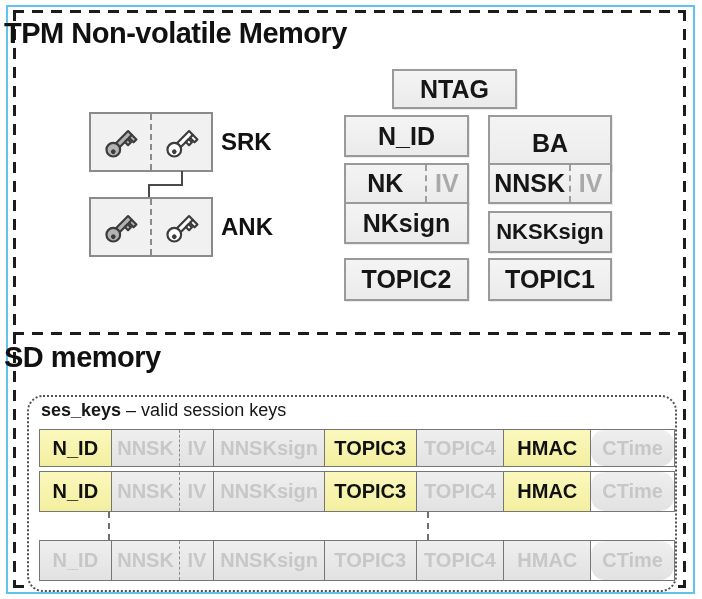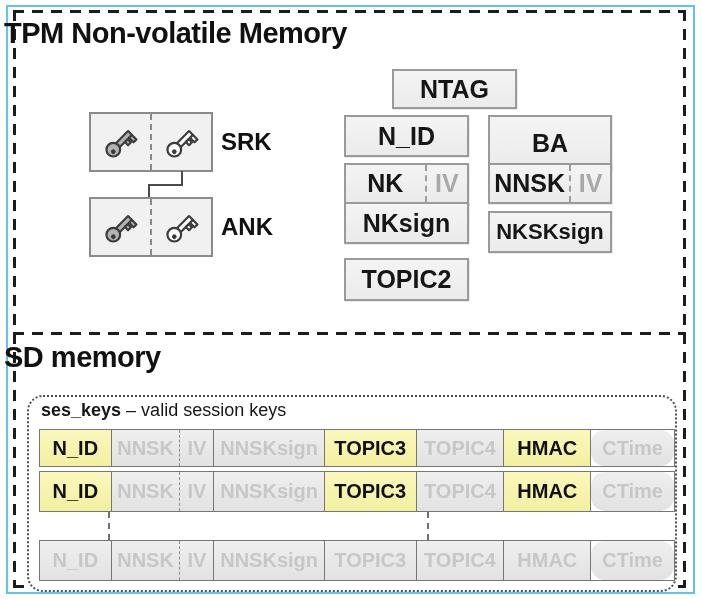--- a/index.html
+++ b/index.html
@@ -138,20 +138,21 @@
   </div>
   <div class="tbox" style="left:344px;top:202px;width:125px;height:42px;">NKsign</div>
   <div class="tbox" style="left:344px;top:258px;width:125px;height:43px;">TOPIC2</div>
 
   <div class="tbox" style="left:488px;top:115px;width:124px;height:56px;">BA</div>
   <div class="tbox split" style="left:488px;top:163px;width:124px;height:41px;">
     <span class="main" style="flex-basis:66%;">NNSK</span>
     <span class="iv">IV</span>
   </div>
   <div class="tbox small" style="left:488px;top:211px;width:124px;height:42px;">NKSKsign</div>
+  <div class="tbox" style="left:488px;top:258px;width:124px;height:43px;">TOPIC1</div>
 
   <div class="sec-title" style="top:341px;">SD memory</div>
 
   <div class="ses-box">
     <div class="ses-label">
       <b>ses_keys</b>
       <span>– valid session keys</span>
     </div>
 
     <div class="skrow" style="top:32px;height:38px;">

